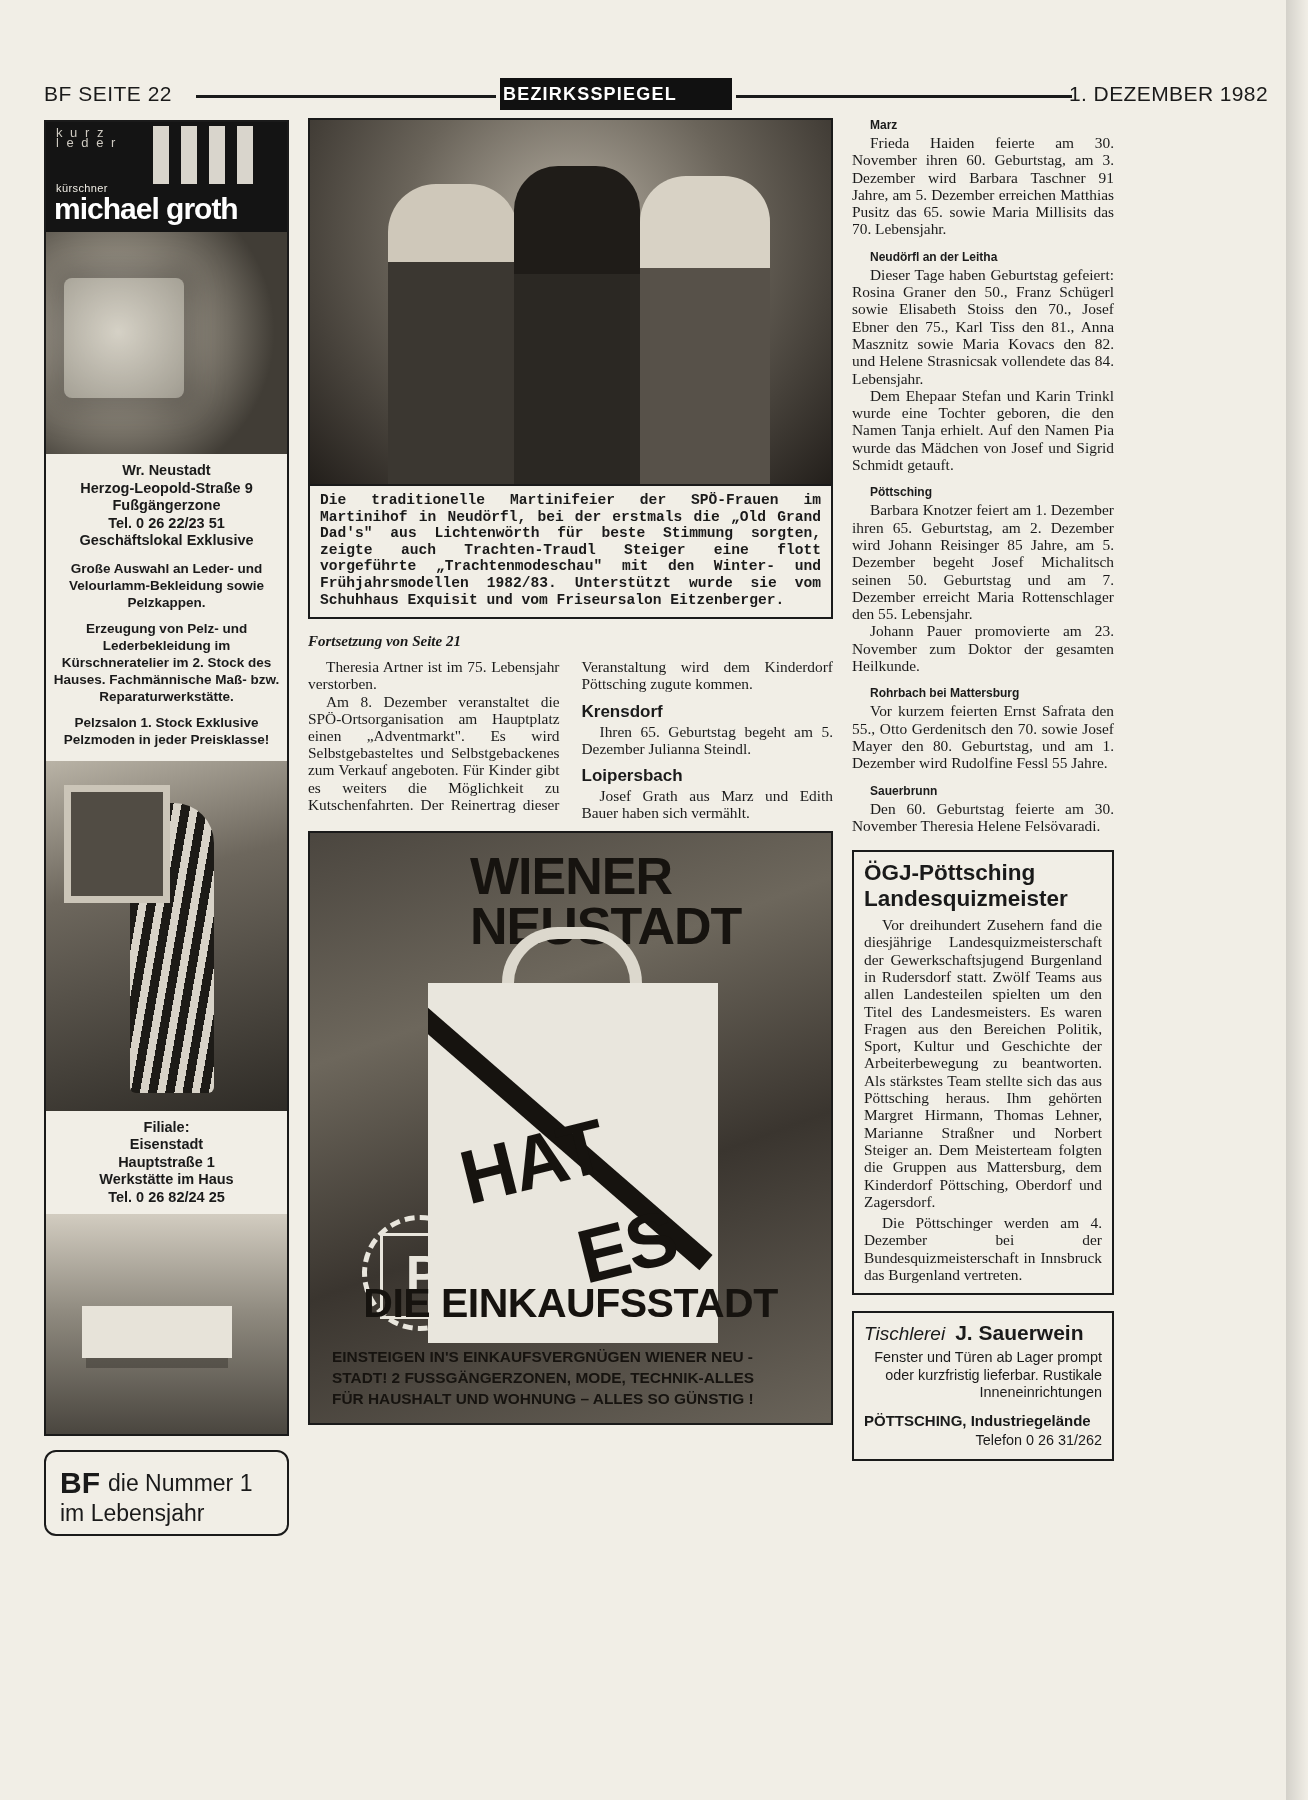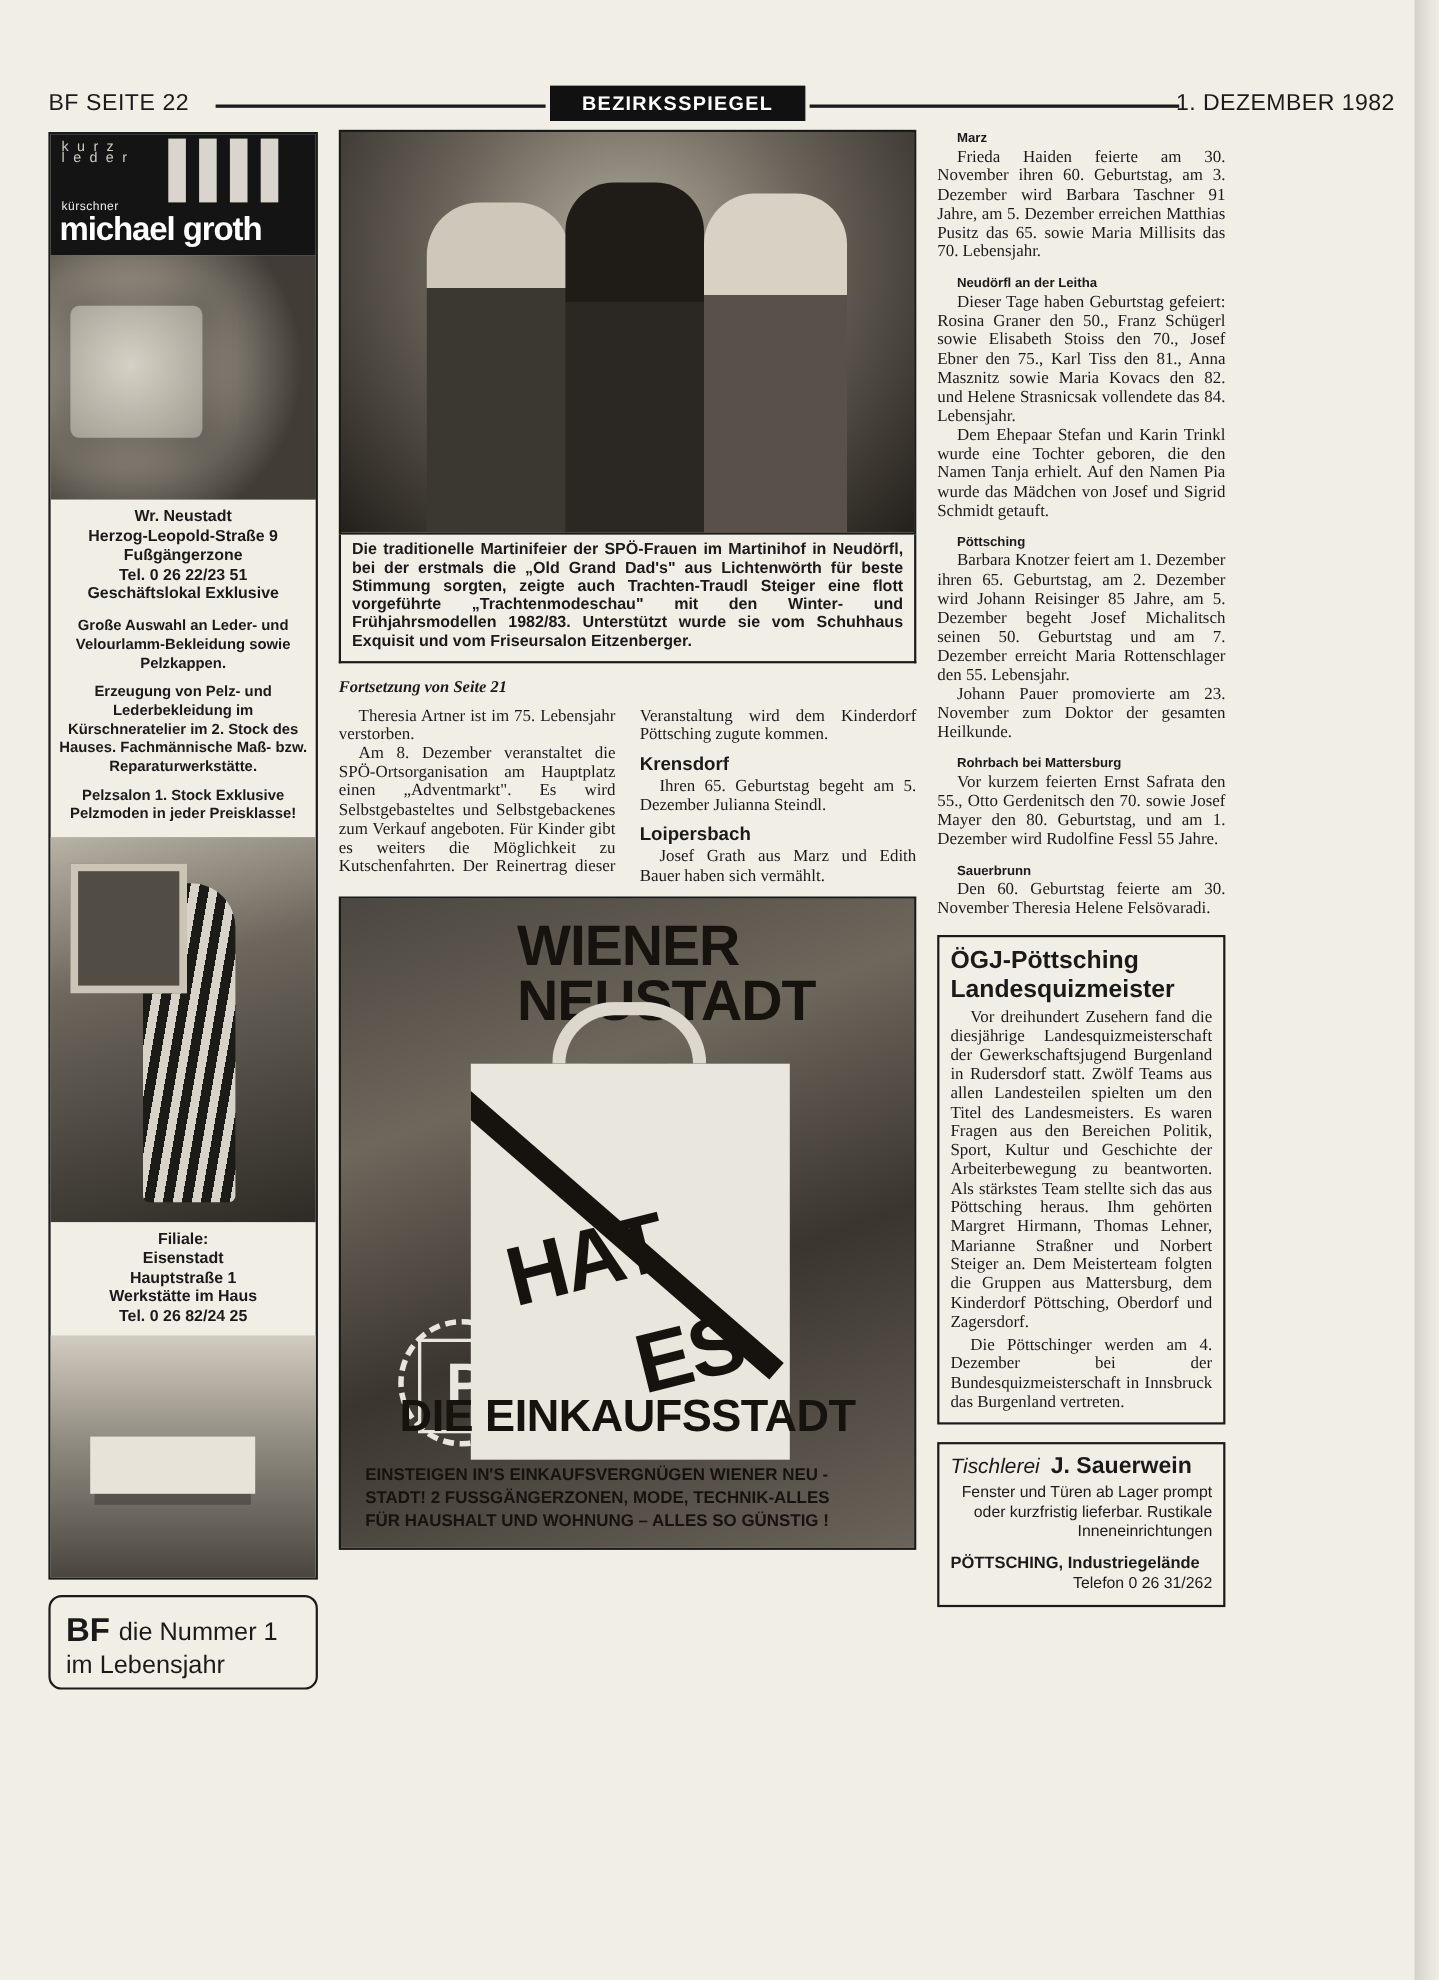--- a/index.html
+++ b/index.html
@@ -23,21 +23,21 @@
     position:absolute;left:0;top:4px;font-family:"Liberation Sans",sans-serif;
     font-size:21px;letter-spacing:.5px;color:#1a1a1a;font-weight:400;
   }
   .mh-rule-l{position:absolute;left:152px;top:17px;width:300px;height:3px;background:#1a1a1a;}
   .mh-box{
     position:absolute;left:456px;top:0px;width:232px;height:32px;background:#111;
     border:3px solid #111;
     box-sizing:border-box;
   }
   .mh-box span{
-    display:block;text-align:center;color:#fff;font-family:"Liberation Sans",sans-serif;
+    display:block;color:#fff;font-family:"Liberation Sans",sans-serif;
     font-weight:bold;font-size:18px;letter-spacing:1.2px;line-height:26px;
   }
   .mh-rule-r{position:absolute;left:692px;top:17px;width:336px;height:3px;background:#1a1a1a;}
   .mh-right{
     position:absolute;right:0;top:4px;font-family:"Liberation Sans",sans-serif;
     font-size:21px;letter-spacing:.4px;
   }
 
   
   .col-left{position:absolute;left:44px;top:120px;width:245px;}
@@ -129,21 +129,21 @@
     position:relative;overflow:hidden;
   }
   .figure{position:absolute;bottom:0;}
   .f1{left:78px;width:130px;height:300px;background:linear-gradient(180deg,#cfc8ba 0 26%,#3b3731 26% 100%);border-radius:48px 48px 0 0;}
   .f2{left:204px;width:126px;height:318px;background:linear-gradient(180deg,#1f1c18 0 34%,#2b2823 34% 100%);border-radius:44px 44px 0 0;}
   .f3{left:330px;width:130px;height:308px;background:linear-gradient(180deg,#d8d2c5 0 30%,#575149 30% 100%);border-radius:46px 46px 0 0;}
   .capbox{
     width:525px;border:2px solid #1a1a1a;border-top:0;box-sizing:border-box;padding:6px 10px 9px;
   }
   .capbox p{
-    margin:0;font-family:Liberation Sans, sans-serif;font-weight:bold;font-size:14.6px;
+    margin:0;font-family:Liberation Mono, monospace;font-weight:bold;font-size:14.6px;
     line-height:16.6px;text-align:justify;
   }
   .cont-note{
     font-style:italic;font-weight:bold;font-size:15px;margin:14px 0 8px;
   }
   .twocol{column-count:2;column-gap:22px;}
   .twocol p{
     margin:0 0 0;font-size:15.4px;line-height:17.2px;text-align:justify;
     text-indent:18px;
   }

